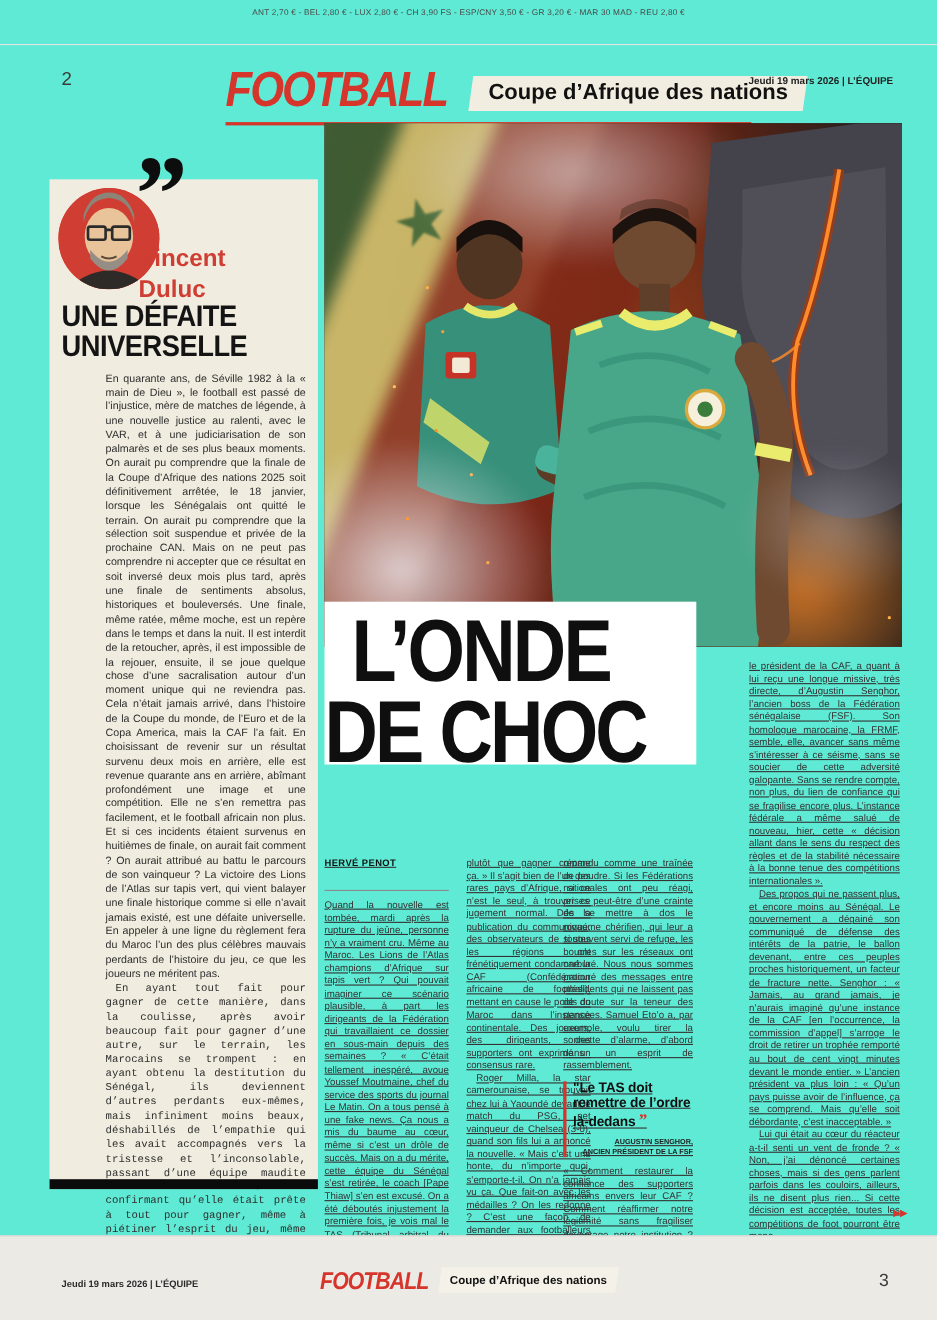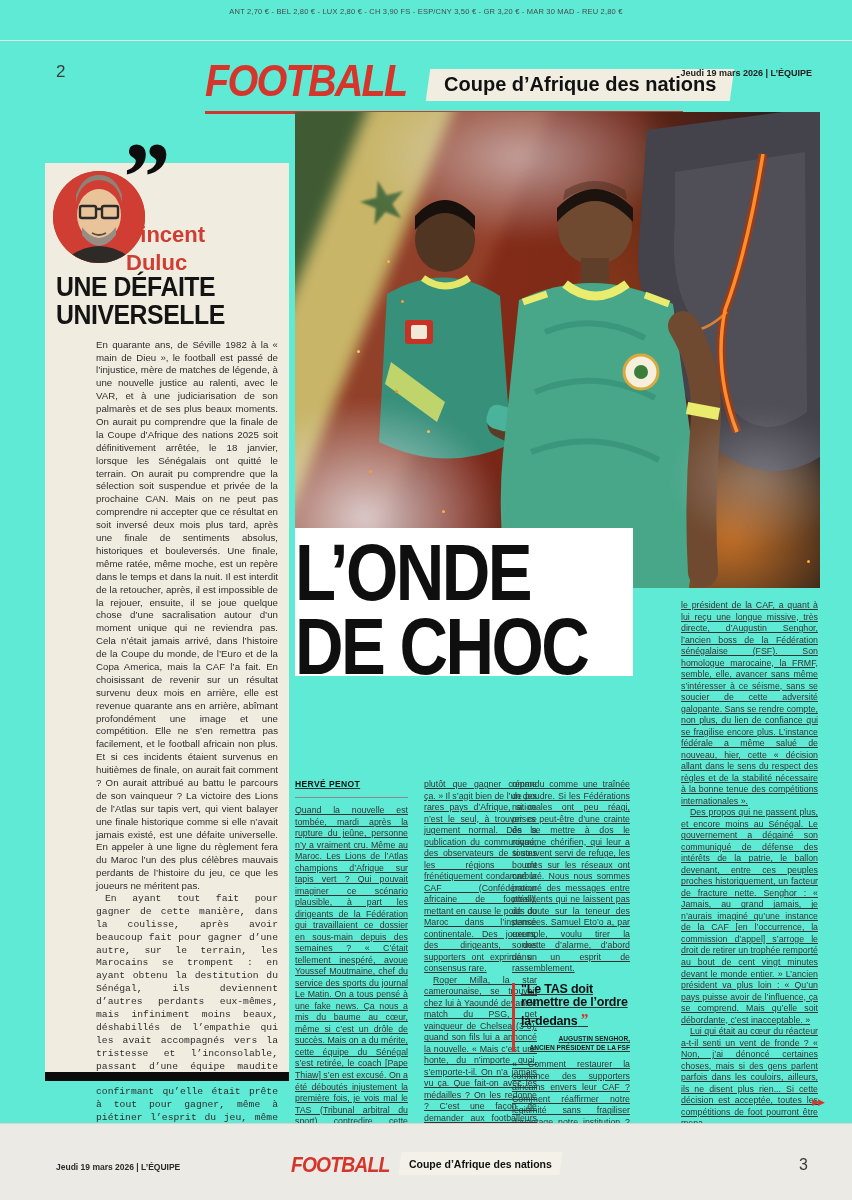--- a/index.html
+++ b/index.html
@@ -54,36 +54,36 @@
       background:radial-gradient(closest-side,rgba(228,228,234,.6),transparent);}
   .ph-smoke3{position:absolute;right:-30px;bottom:40px;width:180px;height:140px;filter:blur(8px);
       background:radial-gradient(closest-side,rgba(220,220,228,.35),transparent);}
   .ph-glow{position:absolute;right:-50px;bottom:-70px;width:280px;height:240px;filter:blur(10px);
       background:radial-gradient(closest-side,rgba(255,140,40,.75),transparent);}
   .ph-sparks{position:absolute;left:92px;top:148px;width:3px;height:3px;border-radius:50%;background:#ffb347;
       box-shadow:14px 40px 0 #ff9b2f,-30px 90px 0 #ffc063,8px 130px 0 #ff8c25,40px 170px 0 #ffb95a,
       -18px 210px 0 #ff9b2f,55px 250px 0 #ffae45,420px 300px 0 #ffae45,440px 260px 0 #ff8c25,400px 340px 0 #ffc063;}
   .ph-art{position:absolute;inset:0;}
   
-  .headline-box{position:absolute;left:295px;top:528px;width:338px;height:148px;background:#fff;
-                padding:8px 0 0 0;box-sizing:border-box;}
+  .headline-box{position:absolute;left:295px;top:547px;width:338px;height:148px;background:#fff;
+                padding:8px 0 0 0;box-sizing:border-box;text-align:center;}
   .headline-line{font-size:80px;font-weight:bold;color:#0f0f0f;line-height:.93;letter-spacing:-3px;
                  transform:scaleX(.84);transform-origin:left;white-space:nowrap;}
   .standfirst{position:absolute;left:295px;top:696px;width:340px;font-size:15.3px;font-weight:bold;
               line-height:1.2;color:#151515;}
   
   .bodycol{position:absolute;top:779px;font-size:8.8px;line-height:1.31;text-align:justify;color:#333;text-decoration:underline;}
   .bodycol p{margin:0;}
   .bodycol p.indent{text-indent:9px;}
   #col1{left:295px;width:113px;}
   #col2{left:424px;width:113px;}
   #col3{left:512px;width:118px;}
   #col4{left:681px;width:137px;top:600px;}
   .byline{font-size:8.5px;font-weight:bold;letter-spacing:.4px;color:#101010;text-align:left;
-          border-bottom:1.5px solid #8a8a8a;padding-bottom:7px;margin-bottom:7px;}
+          border-bottom:1.5px solid #8a8a8a;padding-bottom:19px;margin-bottom:7px;}
   .pullquote{border-left:3px solid #d5352b;padding-left:6px;margin:8px 0 7px;text-align:left;}
   .pq-text{font-size:12.5px;font-weight:bold;line-height:1.05;color:#101010;letter-spacing:-.2px;display:inline;}
   .pq-glyph{color:#d5352b;font-weight:bold;font-style:italic;font-size:16px;
             font-family:"Liberation Serif",serif;}
   .pq-attrib{margin-top:3px;text-align:right;font-size:6.6px;font-weight:bold;color:#1c1c1c;line-height:1.4;}
   .cont-arrows{position:absolute;right:28px;top:1097px;color:#d5352b;font-size:9px;letter-spacing:-1px;}
   
   .footer{position:absolute;left:0;right:0;top:1123px;height:77px;background:#eceae5;
           border-top:1px solid #d8d5cf;}
   .f-date{position:absolute;left:56px;top:38px;font-size:8.5px;font-weight:bold;color:#2b2b2b;}

